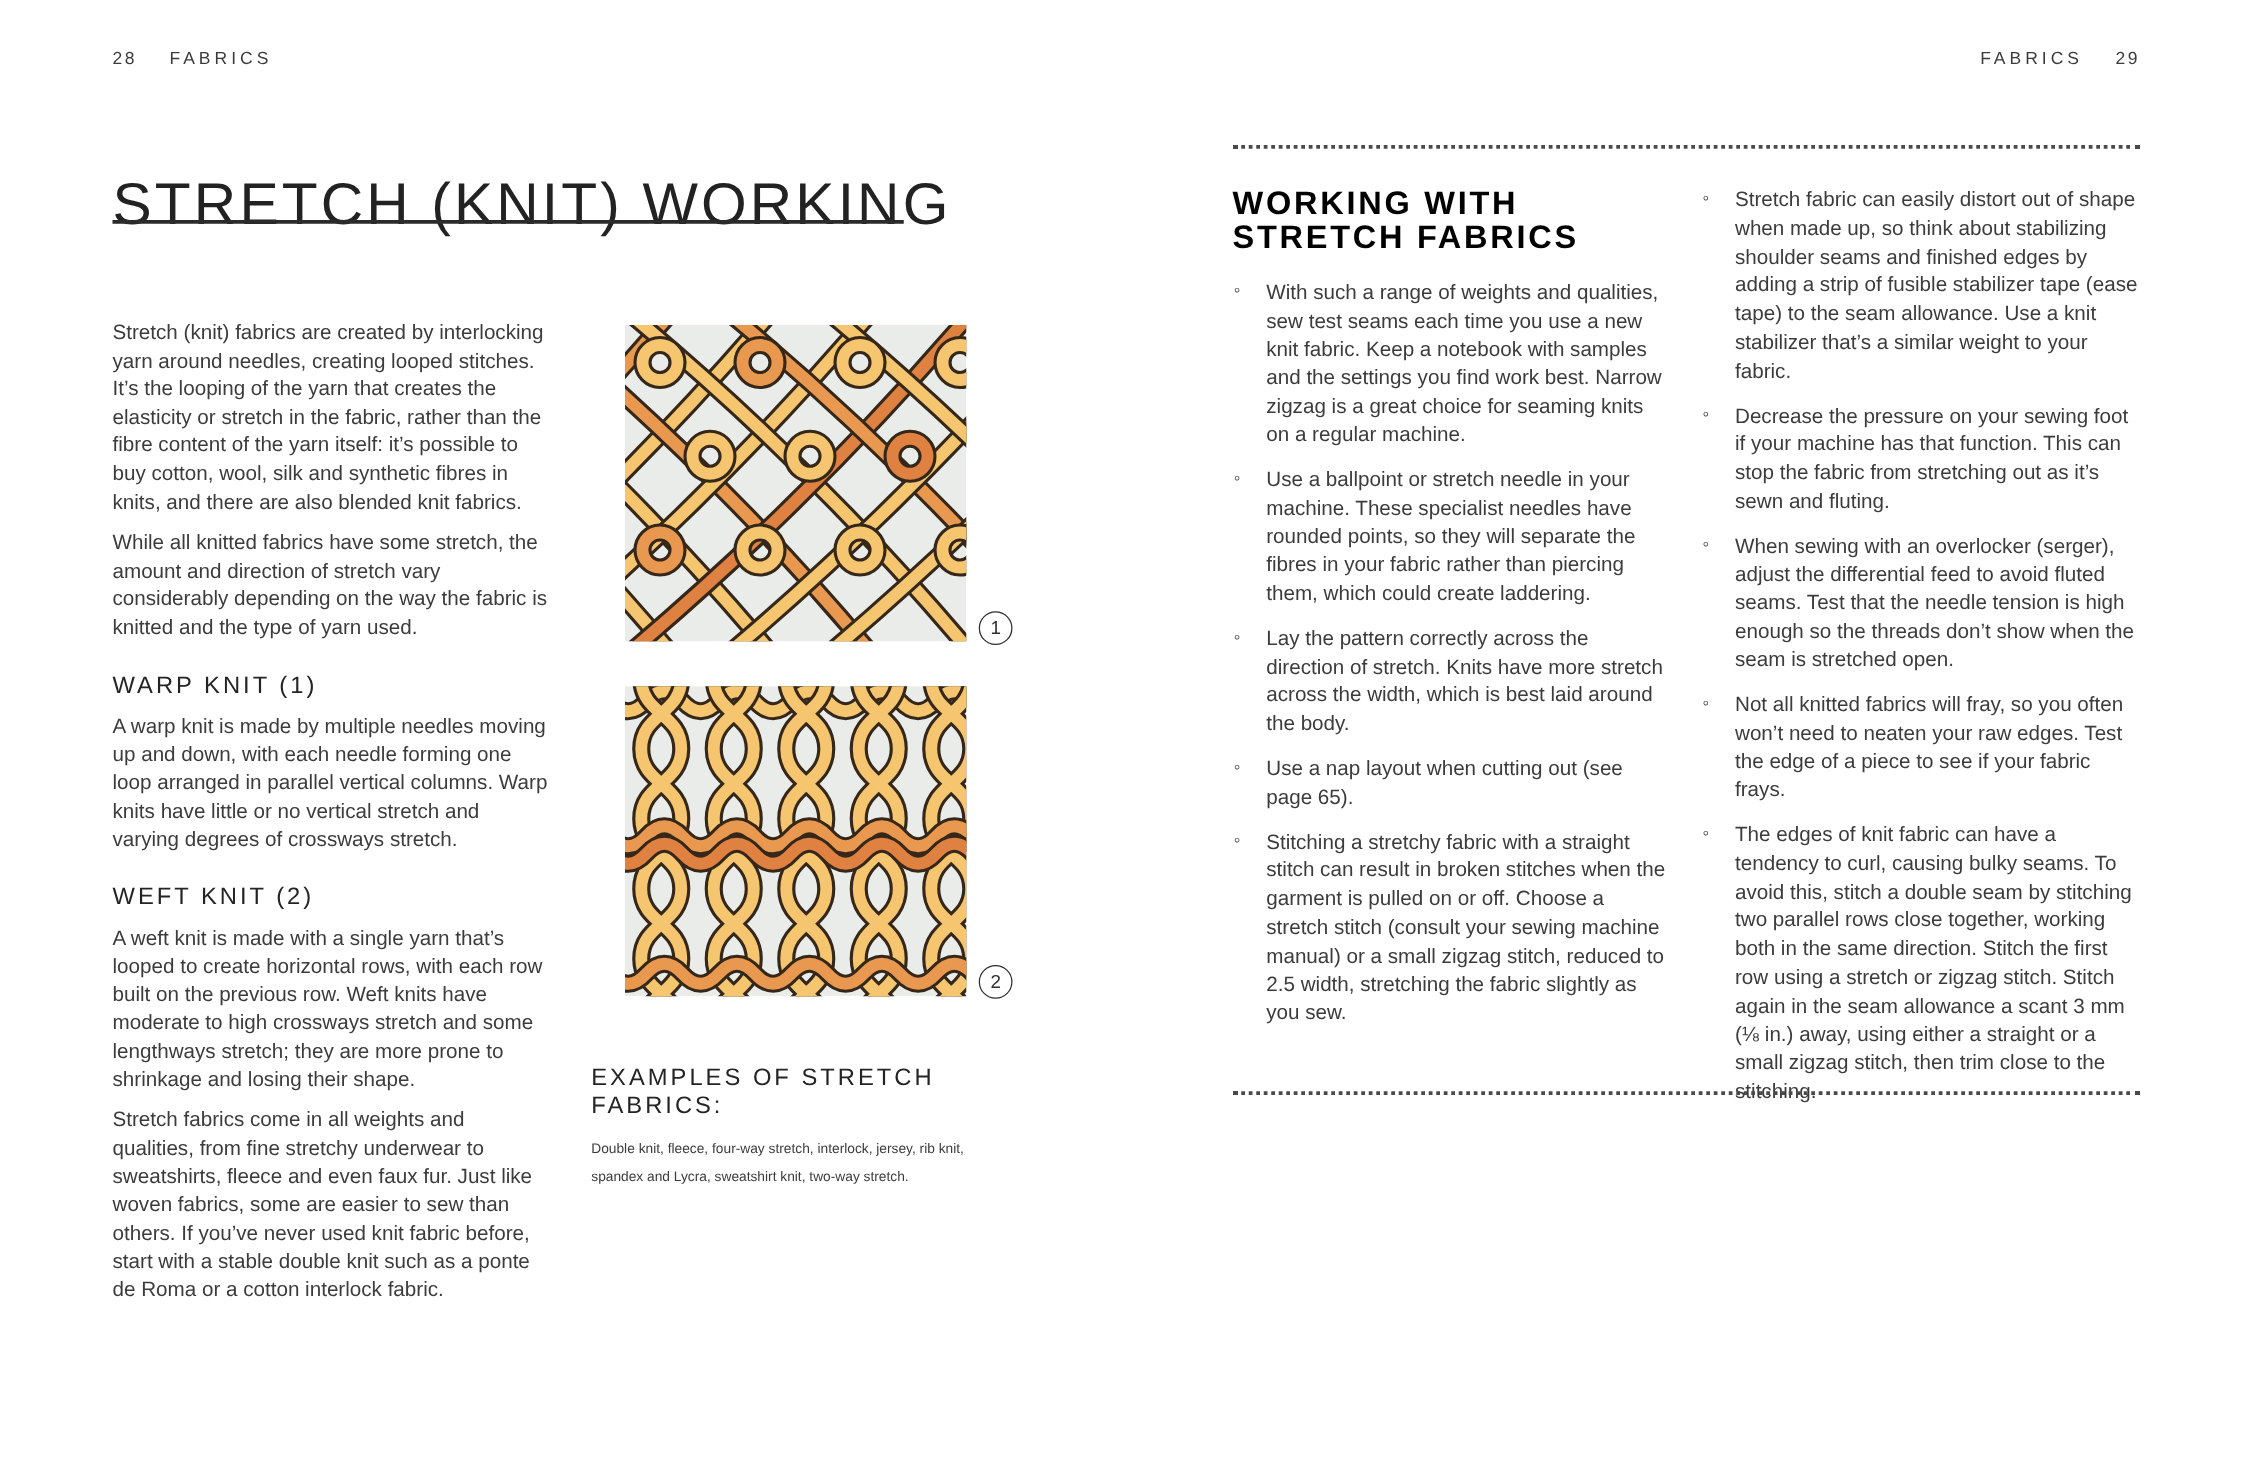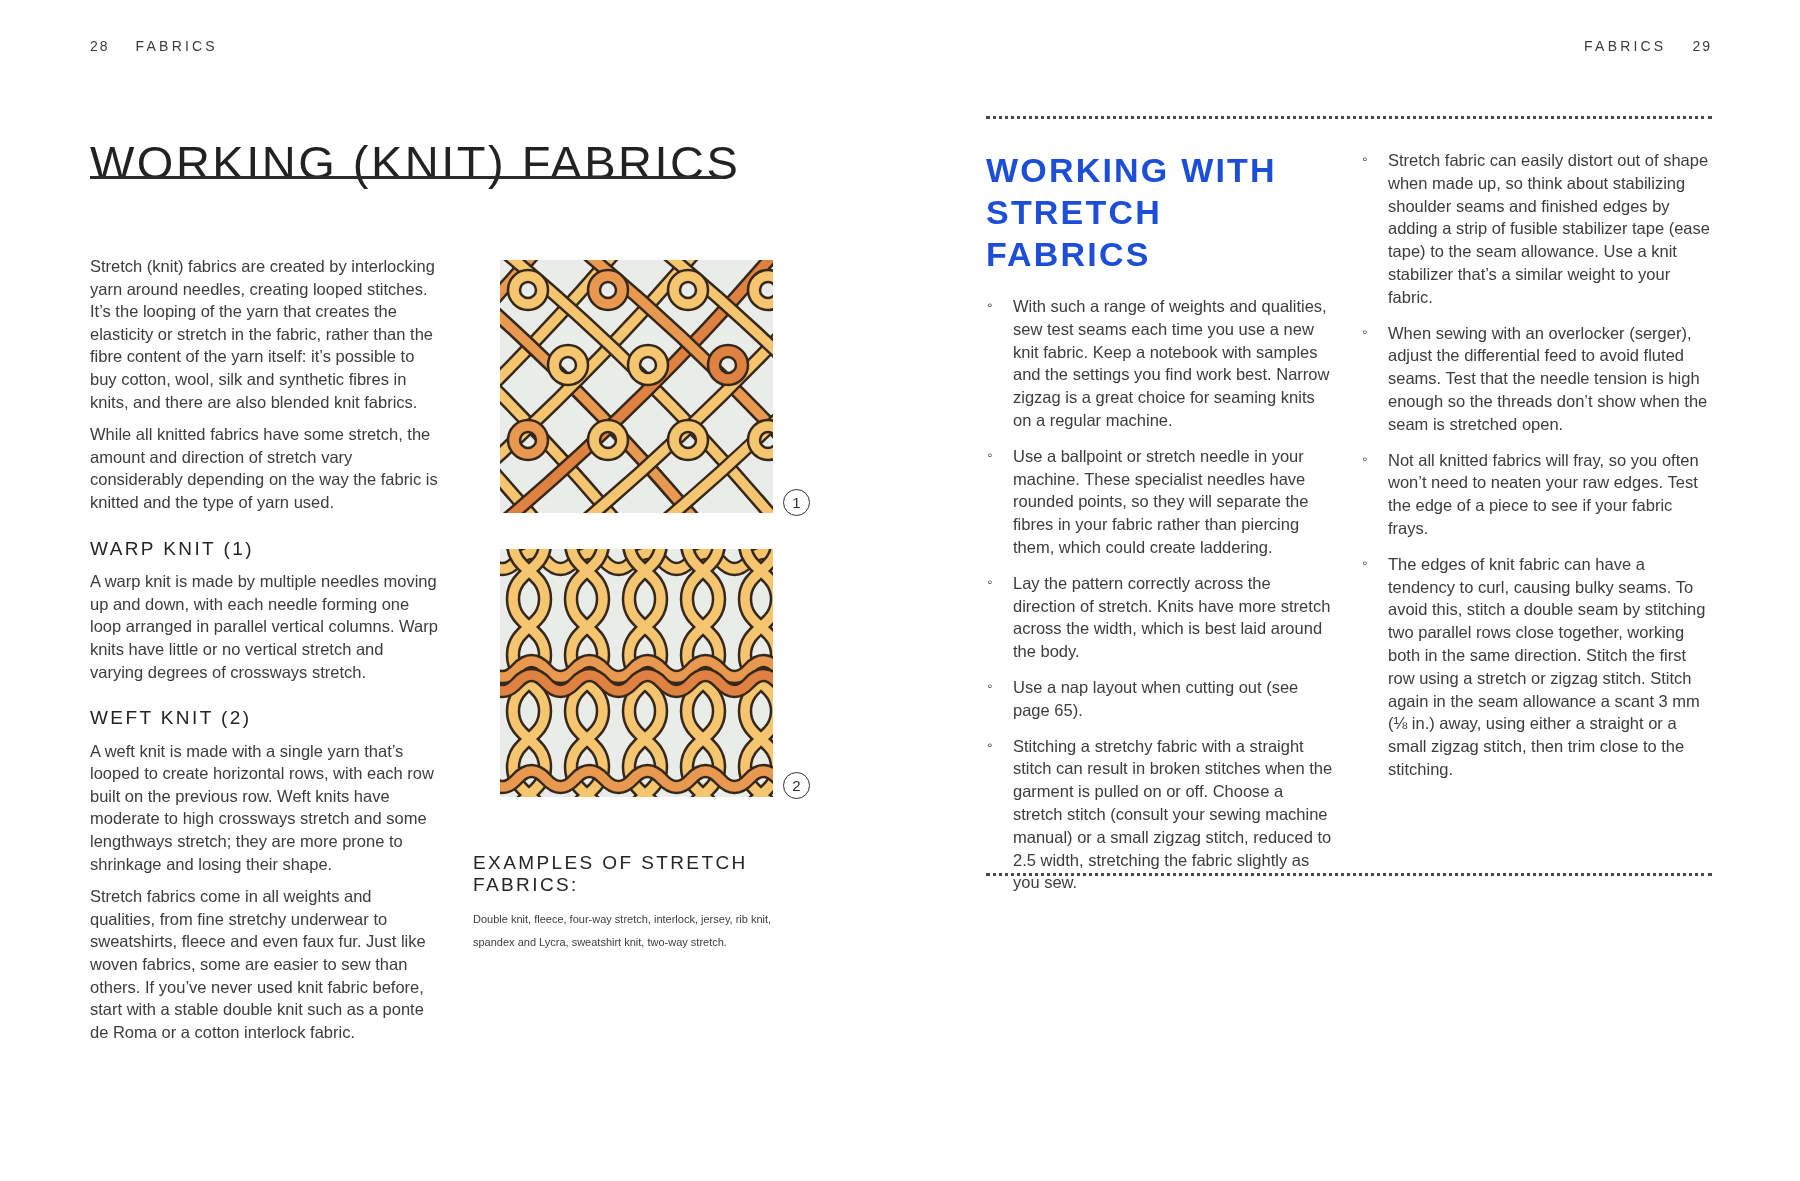--- a/index.html
+++ b/index.html
@@ -38,38 +38,38 @@
 
   .examples{position:absolute;left:473px;top:852px;width:305px;}
   .examples .subhead{margin:0 0 12px 0;}
   .examples p{margin:0;font-size:11px;line-height:22.6px;}
 
   .pageR{position:absolute;left:986px;top:116px;width:726px;height:760px;}
   .dotted{border-top:3px dotted #4a4a4a;height:0;width:726px;}
   .dotted-bottom{position:absolute;bottom:0;left:0;}
   .pageR-cols{display:flex;gap:24px;margin-top:30px;}
   .pcol{width:351px;}
-  .pageR h2{font-size:34px;font-weight:bold;letter-spacing:2.2px;line-height:42px;color:#1d4ed8;
+  .pageR h2{font-size:26px;font-weight:bold;letter-spacing:2.2px;line-height:27px;color:#000000;
     margin:0 0 20px 0;width:320px;}
   ul.blt{list-style:none;margin:0;padding:0;font-size:16.5px;line-height:22.8px;}
   ul.blt li{position:relative;padding-left:27px;margin:0 0 13px 0;}
   ul.blt li::before{content:"\25E6";position:absolute;left:1px;top:-1px;font-size:15px;color:#333;}
 </style>
 </head>
 <body>
 
 <div class="runhead runhead-l">
   <span class="num">28</span><span>FABRICS</span>
 </div>
 
 <div class="runhead runhead-r">
   <span>FABRICS</span><span class="num">29</span>
 </div>
 
-<h1 class="title">WORKING (KNIT) FABRICS</h1>
+<h1 class="title">STRETCH (KNIT) WORKING</h1>
 <div class="title-rule"></div>
 
 <div class="colL">
   <p>Stretch (knit) fabrics are created by interlocking yarn around needles, creating looped stitches. It’s the looping of the yarn that creates the elasticity or stretch in the fabric, rather than the fibre content of the yarn itself: it’s possible to buy cotton, wool, silk and synthetic fibres in knits, and there are also blended knit fabrics.</p>
   <p>While all knitted fabrics have some stretch, the amount and direction of stretch vary considerably depending on the way the fabric is knitted and the type of yarn used.</p>
   <h3 class="subhead">WARP KNIT (1)</h3>
   <p>A warp knit is made by multiple needles moving up and down, with each needle forming one loop arranged in parallel vertical columns. Warp knits have little or no vertical stretch and varying degrees of crossways stretch.</p>
   <h3 class="subhead">WEFT KNIT (2)</h3>
   <p>A weft knit is made with a single yarn that’s looped to create horizontal rows, with each row built on the previous row. Weft knits have moderate to high crossways stretch and some lengthways stretch; they are more prone to shrinkage and losing their shape.</p>
   <p>Stretch fabrics come in all weights and qualities, from fine stretchy underwear to sweatshirts, fleece and even faux fur. Just like woven fabrics, some are easier to sew than others. If you’ve never used knit fabric before, start with a stable double knit such as a ponte de Roma or a cotton interlock fabric.</p>
@@ -201,20 +201,21 @@
         <li>With such a range of weights and qualities, sew test seams each time you use a new knit fabric. Keep a notebook with samples and the settings you find work best. Narrow zigzag is a great choice for seaming knits on a regular machine.</li>
         <li>Use a ballpoint or stretch needle in your machine. These specialist needles have rounded points, so they will separate the fibres in your fabric rather than piercing them, which could create laddering.</li>
         <li>Lay the pattern correctly across the direction of stretch. Knits have more stretch across the width, which is best laid around the body.</li>
         <li>Use a nap layout when cutting out (see page 65).</li>
         <li>Stitching a stretchy fabric with a straight stitch can result in broken stitches when the garment is pulled on or off. Choose a stretch stitch (consult your sewing machine manual) or a small zigzag stitch, reduced to 2.5 width, stretching the fabric slightly as you sew.</li>
       </ul>
     </div>
     <div class="pcol">
       <ul class="blt">
         <li>Stretch fabric can easily distort out of shape when made up, so think about stabilizing shoulder seams and finished edges by adding a strip of fusible stabilizer tape (ease tape) to the seam allowance. Use a knit stabilizer that’s a similar weight to your fabric.</li>
+        <li>Decrease the pressure on your sewing foot if your machine has that function. This can stop the fabric from stretching out as it’s sewn and fluting.</li>
         <li>When sewing with an overlocker (serger), adjust the differential feed to avoid fluted seams. Test that the needle tension is high enough so the threads don’t show when the seam is stretched open.</li>
         <li>Not all knitted fabrics will fray, so you often won’t need to neaten your raw edges. Test the edge of a piece to see if your fabric frays.</li>
         <li>The edges of knit fabric can have a tendency to curl, causing bulky seams. To avoid this, stitch a double seam by stitching two parallel rows close together, working both in the same direction. Stitch the first row using a stretch or zigzag stitch. Stitch again in the seam allowance a scant 3 mm (⅛ in.) away, using either a straight or a small zigzag stitch, then trim close to the stitching.</li>
       </ul>
     </div>
   </div>
   <div class="dotted dotted-bottom"></div>
 </div>
 
 </body></html>

